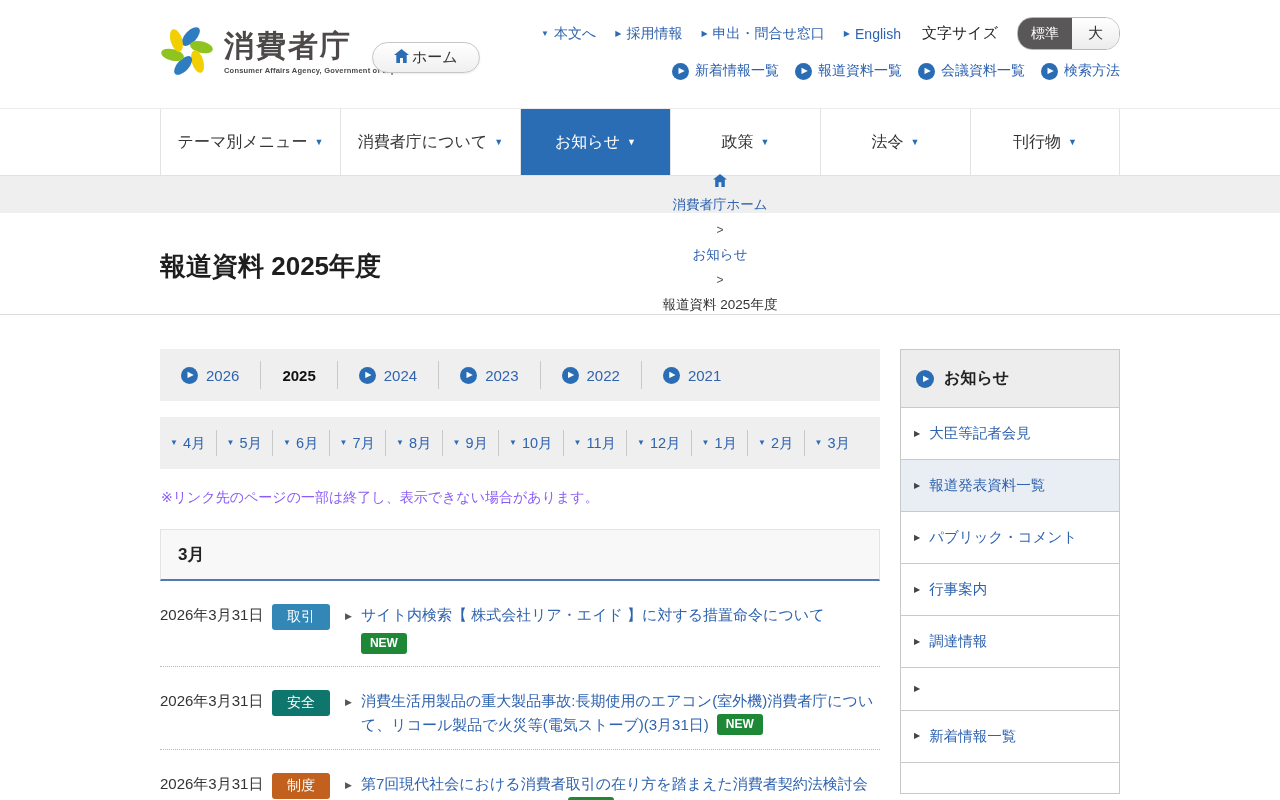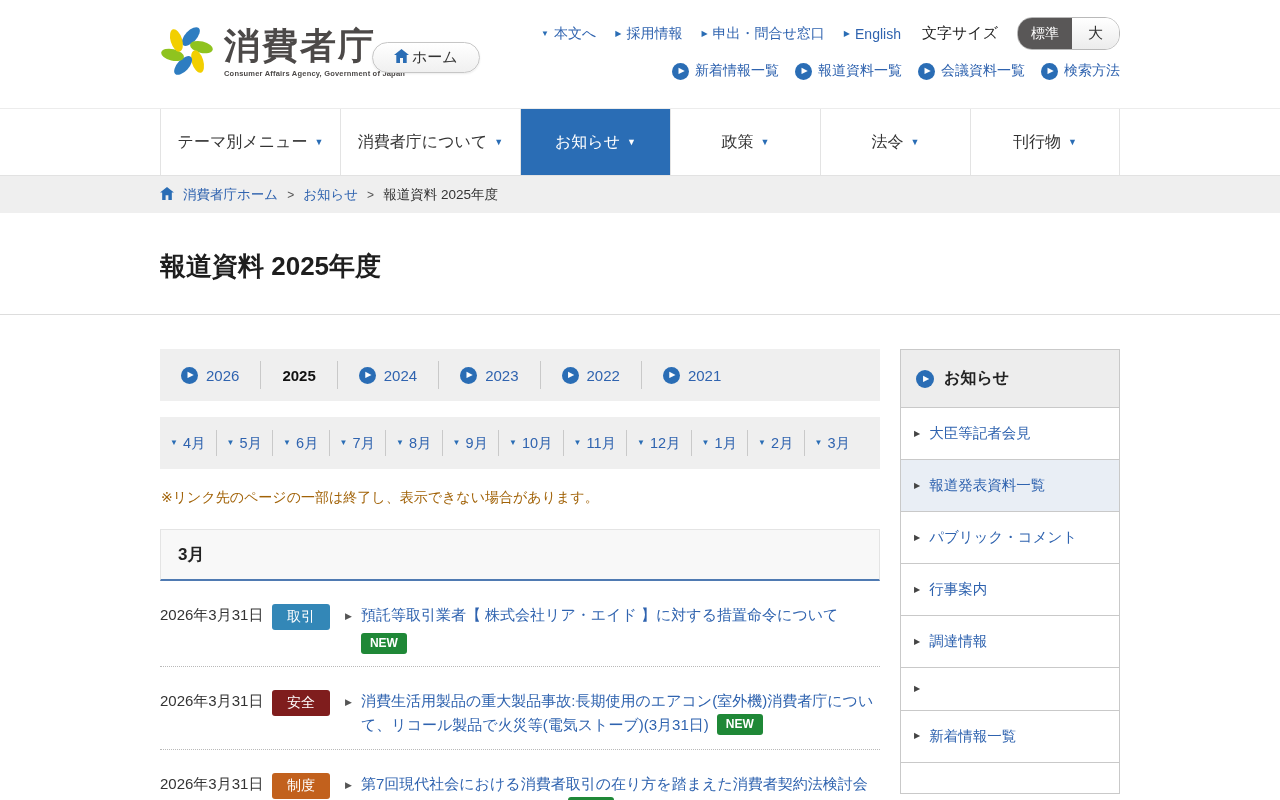--- a/index.html
+++ b/index.html
@@ -6,21 +6,21 @@
 html,body { width:1280px; height:800px; overflow:hidden; }
 body {
   background:#fff;
   font-family:"Liberation Sans","DejaVu Sans",sans-serif;
   color:#333;
 }
 
 
 .header { position:relative; height:109px; background:#fff; border-bottom:1px solid #ececec; }
 .logo { position:absolute; left:160px; top:24px; display:flex; align-items:center; gap:10px; }
-.logo-title { font-size:36px; font-weight:bold; color:#4c4948; letter-spacing:2px; line-height:1; }
+.logo-title { font-size:30px; font-weight:bold; color:#4c4948; letter-spacing:2px; line-height:1; }
 .logo-subtitle { font-size:7.5px; font-weight:bold; color:#4c4948; margin-top:5px; letter-spacing:.2px; }
 .home-btn { position:absolute; left:372px; top:42px; display:inline-flex; align-items:center; gap:3px;
   padding:0 21px; height:31px; border:1px solid #c6c6c6; border-radius:17px;
   background:linear-gradient(#ffffff,#f0f0f0); font-size:15px; color:#333;
   box-shadow:0 1px 2px rgba(0,0,0,.08); cursor:pointer; }
 
 .toprow { position:absolute; top:17px; right:160px; display:flex; align-items:center; gap:19px; font-size:14px; }
 .toplink { color:#2f63af; display:inline-flex; align-items:center; gap:5px; cursor:pointer; }
 .tri-down, .tri-right { font-size:8px; color:#2a6db5; line-height:1; }
 .fontsize-label { color:#1a1a1a; font-size:15px; margin-left:2px; }
@@ -43,21 +43,21 @@
 .nav-cell { border-left:1px solid #e3e3e3; display:flex; flex-direction:row; align-items:center;
   justify-content:center; gap:7px; font-size:16px; color:#333; cursor:pointer; }
 .nav-cell:last-child { border-right:1px solid #e3e3e3; }
 .nav-cell .tri-down { font-size:9px; }
 .w180 { width:180px; } .w150 { width:150px; }
 .nav-cell.active { background:#2a6db5; color:#fff; }
 .nav-cell.active .tri-down { color:#fff; }
 
 
 .breadcrumb { height:38px; background:#efefef; border-top:1px solid #e2e2e2; display:flex;
-  align-items:center; padding-left:160px; gap:9px; font-size:13.5px; }
+  align-items:center; padding-left:160px; gap:9px; font-size:13.5px;flex-direction:column; }
 .bc-link { color:#2f63af; cursor:pointer; }
 .bc-sep { color:#555; font-size:12px; }
 .bc-current { color:#333; }
 .house-icon { display:inline-flex; margin-top:-2px; }
 
 
 .title-block { padding:36px 0 30px 160px; }
 .page-title { font-size:26px; color:#1e1e1e; font-weight:bold; }
 .title-divider { border-bottom:1px solid #ddd; }
 
@@ -73,21 +73,21 @@
 .year-cell:last-child { border-right:none; }
 .year-link { color:#2f63af; }
 .year-current { color:#111; font-weight:bold; }
 
 
 .monthbox { background:#efefef; display:flex; align-items:center; height:52px; margin-top:16px; }
 .month-cell { display:flex; align-items:center; gap:5px; padding:0 10px; height:26px;
   border-right:1px solid #c9c9c9; font-size:14.5px; color:#2f63af; cursor:pointer; white-space:nowrap; }
 .month-cell:last-child { border-right:none; }
 
-.note { font-size:14px; color:#a16207; margin:20px 0 22px 1px; }
+.note { font-size:14px; color:#8b5cf6; margin:20px 0 22px 1px; }
 
 .section-head { background:#f8f8f8; border:1px solid #e4e4e4; border-bottom:2px solid #4f7ab2;
   padding:13px 17px; font-size:17px; font-weight:bold; color:#222; }
 
 
 .news-row { display:flex; align-items:flex-start; padding:22px 0 12px; border-bottom:1px dotted #b9b9b9; }
 .news-date { width:112px; flex:none; font-weight:normal; color:#333; font-size:15px; padding-top:3px; white-space:nowrap; }
 .news-cat { flex:none; width:58px; margin-top:1px; text-align:center; color:#fff;
   font-size:14px; padding:4px 0; border-radius:3px; }
 .news-arrow { flex:none; color:#555; font-size:9px; margin:8px 9px 0 15px; }
@@ -308,26 +308,26 @@
     </div>
 
     <p class="note">※リンク先のページの一部は終了し、表示できない場合があります。</p>
 
     <div class="section-head">3月</div>
 
     <div class="news-row break-new">
       <span class="news-date">2026年3月31日</span>
       <span class="news-cat" style="background-color: rgb(51, 135, 183);">取引</span>
       <span class="news-arrow">▶</span>
-      <span class="news-title"><span>預託等取引業者【 株式会社リア・エイド 】に対する措置命令について</span><span class="badge-new">NEW</span></span>
+      <span class="news-title"><span>サイト内検索【 株式会社リア・エイド 】に対する措置命令について</span><span class="badge-new">NEW</span></span>
     </div>
 
     <div class="news-row">
       <span class="news-date">2026年3月31日</span>
-      <span class="news-cat" style="background-color: #7f1d1d;">安全</span>
+      <span class="news-cat" style="background-color: #0f766e;">安全</span>
       <span class="news-arrow">▶</span>
       <span class="news-title"><span>消費生活用製品の重大製品事故:長期使用のエアコン(室外機)消費者庁について、リコール製品で火災等(電気ストーブ)(3月31日)</span><span class="badge-new">NEW</span></span>
     </div>
 
     <div class="news-row">
       <span class="news-date">2026年3月31日</span>
       <span class="news-cat" style="background-color: rgb(194, 97, 29);">制度</span>
       <span class="news-arrow">▶</span>
       <span class="news-title"><span>第7回現代社会における消費者取引の在り方を踏まえた消費者契約法検討会ワーキンググループについて</span><span class="badge-new">NEW</span></span>
     </div>

